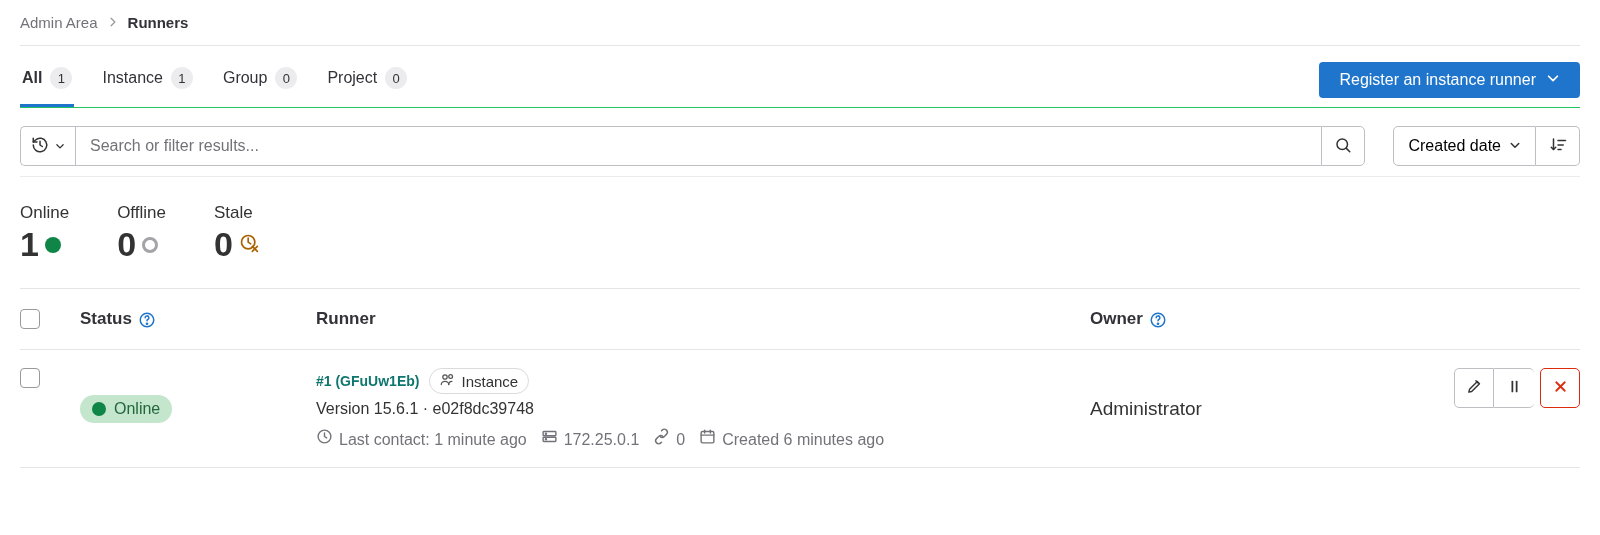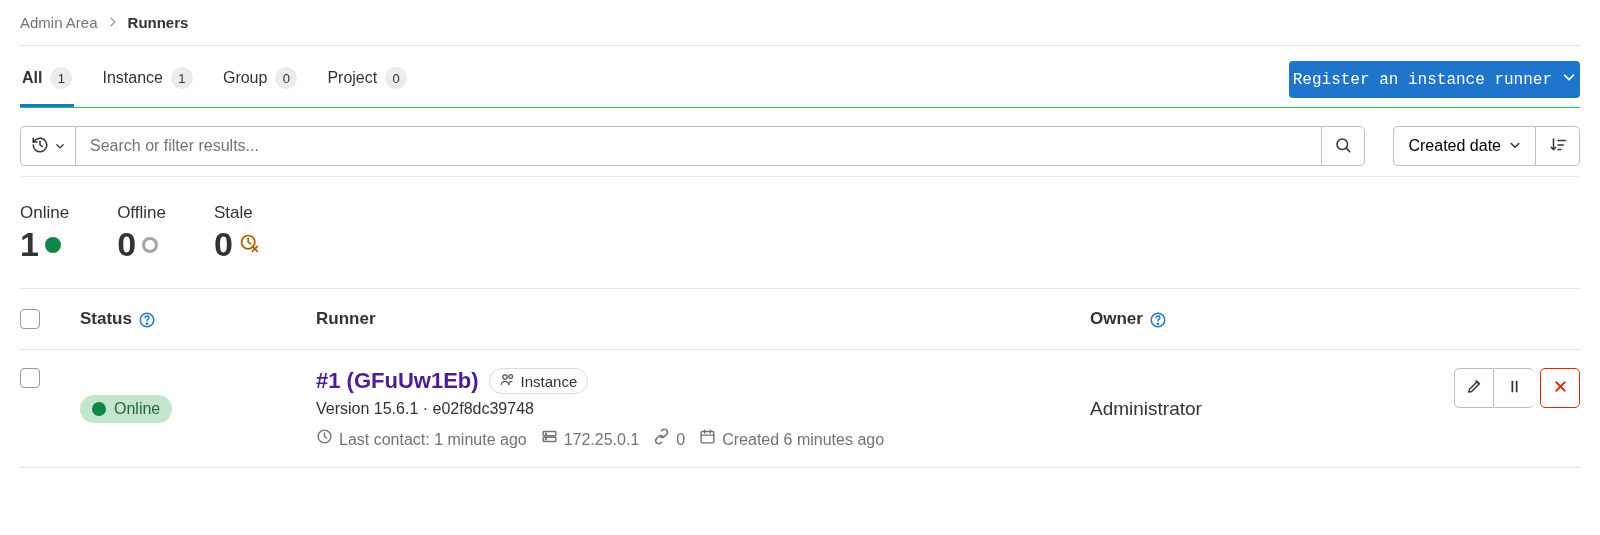--- a/index.html
+++ b/index.html
@@ -62,26 +62,25 @@
     font-size: 13px;
     font-weight: 400;
   }
   .register-btn {
     display: flex;
     align-items: center;
     gap: 10px;
     background: #1f75cb;
     color: #fff;
     border: none;
-    padding: 9px 4px;
+    padding: 9px 20px;
     font-size: 16px;
     border-radius: 4px;
     cursor: pointer;
     margin: 8px 0;
-    font-family: Liberation Mono, monospace;
   }
   .register-btn svg { width: 14px; height: 14px; }
 
   
   .filter-row {
     display: flex;
     align-items: stretch;
     gap: 28px;
     padding: 18px 0 10px 0;
     border-bottom: 1px solid #ececef;
@@ -207,21 +206,21 @@
     gap: 8px;
     background: #c3e6cd;
     color: #24663b;
     padding: 5px 12px;
     border-radius: 14px;
     font-size: 16px;
   }
   .status-pill .dot-green { width: 14px; height: 14px; }
 
   .runner-title { display: flex; align-items: center; gap: 10px; }
-  .runner-link { color: #4c1d95; font-weight: 700; font-size: 22px; cursor: pointer; }
+  .runner-link { color: #0f766e; font-weight: 700; font-size: 14px; cursor: pointer; }
   .type-badge {
     display: inline-flex; align-items: center; gap: 6px;
     border: 1px solid #dbdbde;
     background: #fff;
     color: #333;
     padding: 3px 10px;
     border-radius: 14px;
     font-size: 15px;
   }
   .type-badge svg { width: 15px; height: 15px; }

